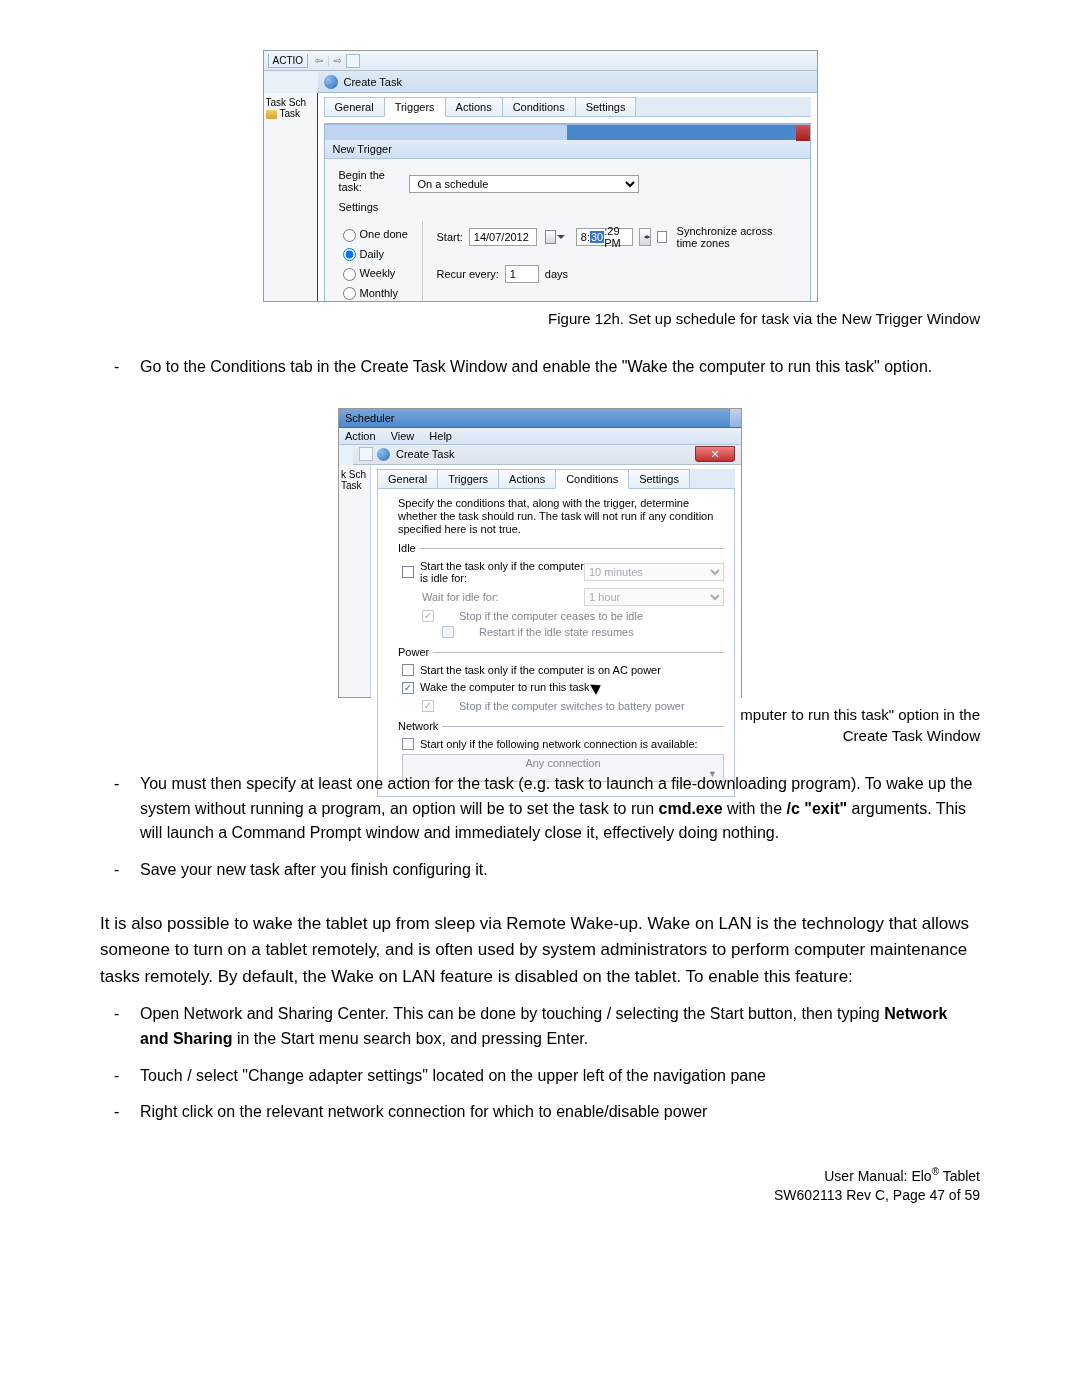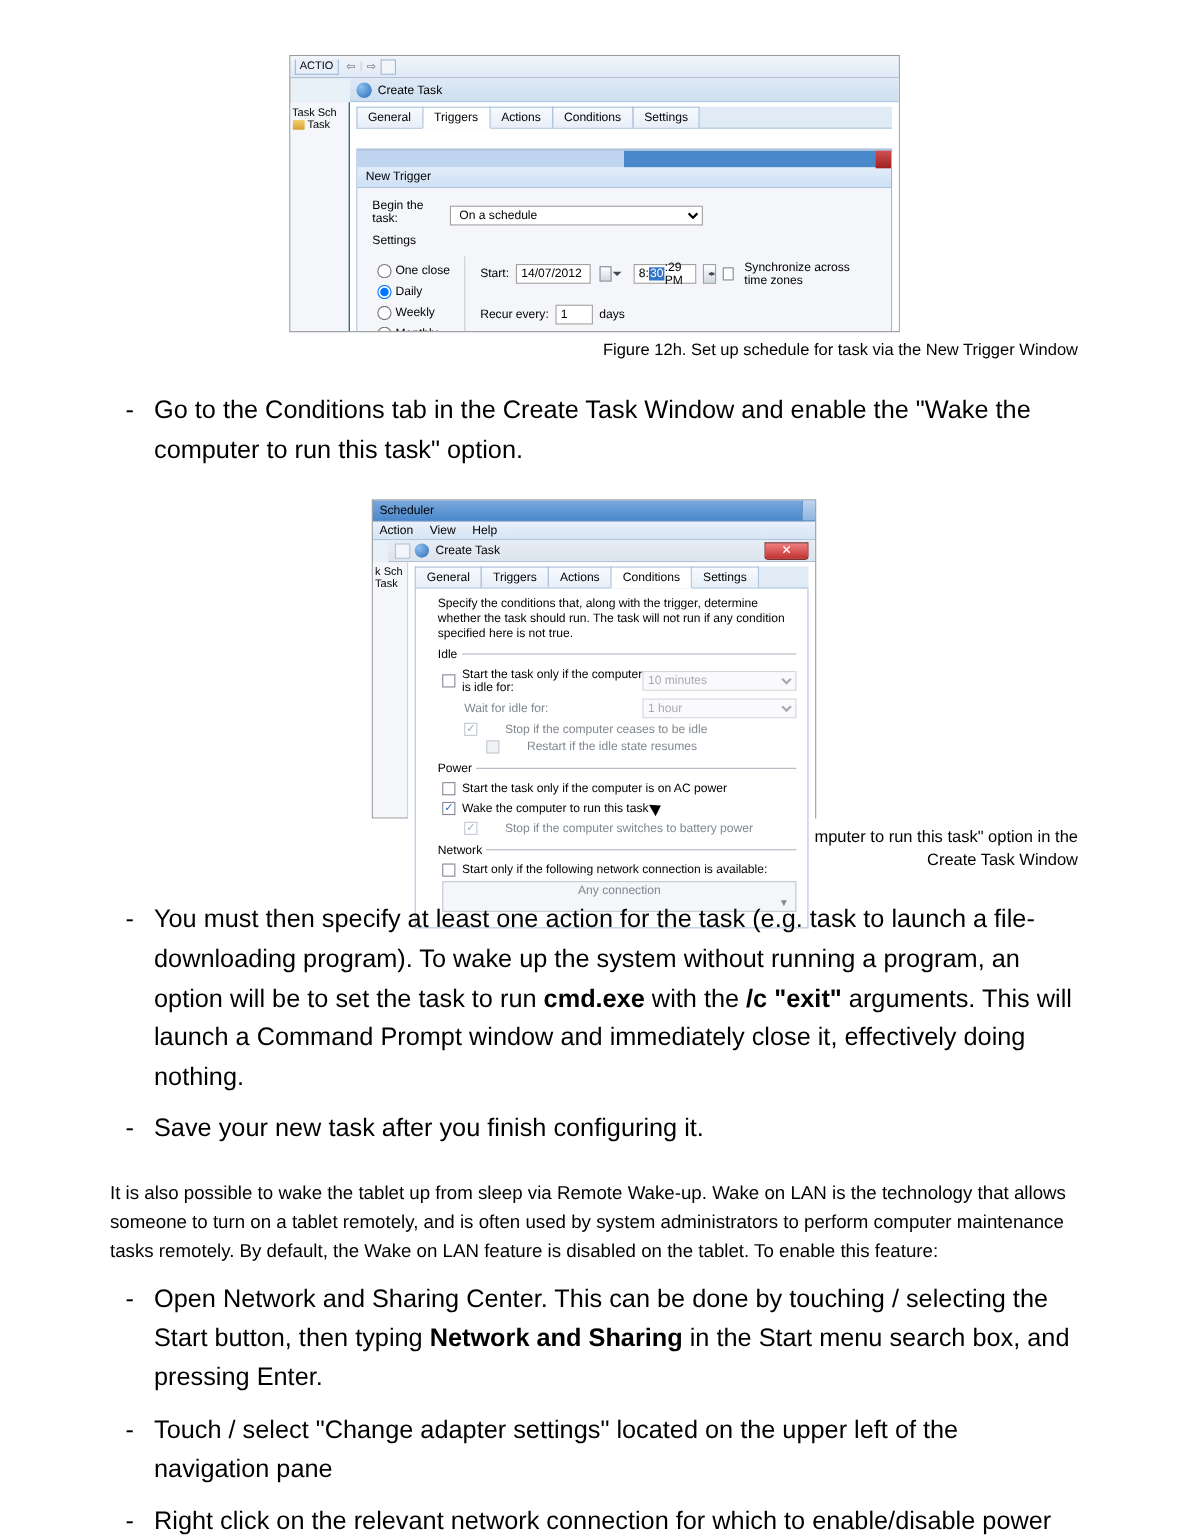--- a/index.html
+++ b/index.html
@@ -20,21 +20,21 @@
   
   
   .ss1 .toprow { display:flex; align-items:center; height:20px; background:linear-gradient(#f2f6fb,#dfe9f5); border-bottom:1px solid #b0c0d0; padding:0 4px; font-size:10px; }
   .ss1 .toprow .seg { border:1px solid #9fb8d8; padding:1px 4px; margin-right:3px; background:#e8f0fb; font-size:10px; }
   .ss1 .toprow .arrow { width:16px; text-align:center; color:#666; }
   .ss1 .leftrail { position:absolute; left:0; top:42px; width:54px; background:#f4f6fa; border-right:1px solid #0c4a6e; height:calc(100% - 42px); padding:4px 2px; font-size:10px; }
   .ss1 .leftrail div { white-space:nowrap; overflow:hidden; }
   .ss1 .leftrail .foldericon { display:inline-block; width:11px; height:9px; background:linear-gradient(#f4d070,#d9a030); border-radius:1px; margin-right:3px; vertical-align:middle; }
   .ss1-wrap { position:relative; }
   .ss1 .ct-panel { margin-left:54px; background:#fff; }
-  .ss1 .newtrig { background:linear-gradient(#eaf1fb,#d6e4f4); border:1px solid #9fb8d8; margin-top:18px; }
+  .ss1 .newtrig { background:linear-gradient(#eaf1fb,#d6e4f4); border:1px solid #9fb8d8; margin-top:6px; }
   .ss1 .nt-title { background:linear-gradient(#e3edfa,#cde0f4); padding:3px 8px; border-bottom:1px solid #b0c4de; font-size:11px; }
   .ss1 .nt-titlebar-blur { height:16px; background:linear-gradient(90deg,#bfd4ee 0%, #bfd4ee 50%, #4a88cc 50%, #4a88cc 100%); border-top:1px solid #9fb8d8; position:relative; }
   .ss1 .nt-close-red { position:absolute; right:0; top:0; width:14px; height:16px; background:linear-gradient(#d05050,#a02020); }
   .ss1 .nt-body { background:#f4f6fa; padding:10px 14px; }
   .ss1 .row { display:flex; align-items:flex-end; margin-bottom:8px; font-size:11px; }
   .ss1 .lbl { width:70px; }
   .ss1 select.combo { border:1px solid #a0a0a0; padding:1px 4px; font-size:11px; width:230px; height:18px; background:#fff; }
   .ss1 .settings-split { display:flex; }
   .ss1 .radio-col { width:84px; border-right:1px solid #ccc; padding:4px 0; }
   .ss1 .radio-col label { display:block; font-size:11px; padding:3px 0 3px 4px; }
@@ -77,21 +77,21 @@
   .ss2 .chk.on { background:#fff; position:relative; }
   .ss2 .chk.on:after { content:"✓"; font-size:10px; line-height:10px; display:block; color:#2a6db8; text-align:center; }
   .ss2 .chk.on.dis:after { color:#a0a8b0; }
   .ss2 .anyconn { border:1px solid #c0c8d0; background:#f4f6f9; color:#808890; padding:2px 6px; font-size:11px; margin:2px 0 0 4px; display:flex; align-items:center;flex-direction:column; }
   .ss2 .anyconn .dd { margin-left:auto; color:#808890; font-size:9px; }
   .ss2 .cursor { display:inline-block; width:12px; height:16px; position:relative; margin-left:2px; vertical-align:middle; }
   .ss2 .cursor:before { content:""; position:absolute; left:0; top:0; border:6px solid transparent; border-left:9px solid #000; transform:rotate(-30deg); }
   
   .caption { text-align:right; font-size:15px; margin:4px auto 28px; }
   .bullets { margin:0 0 28px 0; }
-  .bullets li { list-style:none; position:relative; padding-left:40px; margin-bottom:4px; font-size:23px; line-height:1.55;margin-top:12px; }
+  .bullets li { list-style:none; position:relative; padding-left:40px; margin-bottom:4px; font-size:16px; line-height:1.55;margin-top:12px; }
   .bullets li:before { content:"-"; position:absolute; left:14px; }
   .bodytext { font-size:17px; line-height:1.55; margin-bottom:6px; }
   .footer { text-align:right; font-size:14px; margin-top:40px; line-height:1.4; }
   .footer sup { font-size:10px; }
 </style>
 </head>
 <body>
 
 <div class="screenshot ss1">
  <div class="ss1-wrap" style="position:relative; height:250px; overflow:hidden;">
@@ -127,21 +127,21 @@
         <div class="nt-body">
           <div class="row">
             <span class="lbl">Begin the task:</span>
             <select class="combo"><option>On a schedule</option></select>
           </div>
           <div class="row">
                 <span class="lbl">Settings</span>
               </div>
           <div class="settings-split">
             <div class="radio-col">
-              <label><input type="radio" style=""><span>One close</span></label>
+              <label><input type="radio" style=""><span>One done</span></label>
               <label><input type="radio" checked="" style=""><span>Daily</span></label>
               <label><input type="radio" style=""><span>Weekly</span></label>
               <label><input type="radio" style=""><span>Monthly</span></label>
             </div>
             <div class="right-col">
               <div class="startrow">
                 <span>Start:</span>
                 <span class="datebox">14/07/2012</span>
                 <span class="cal-icon"></span>
                 <span style="width:10px"></span>

